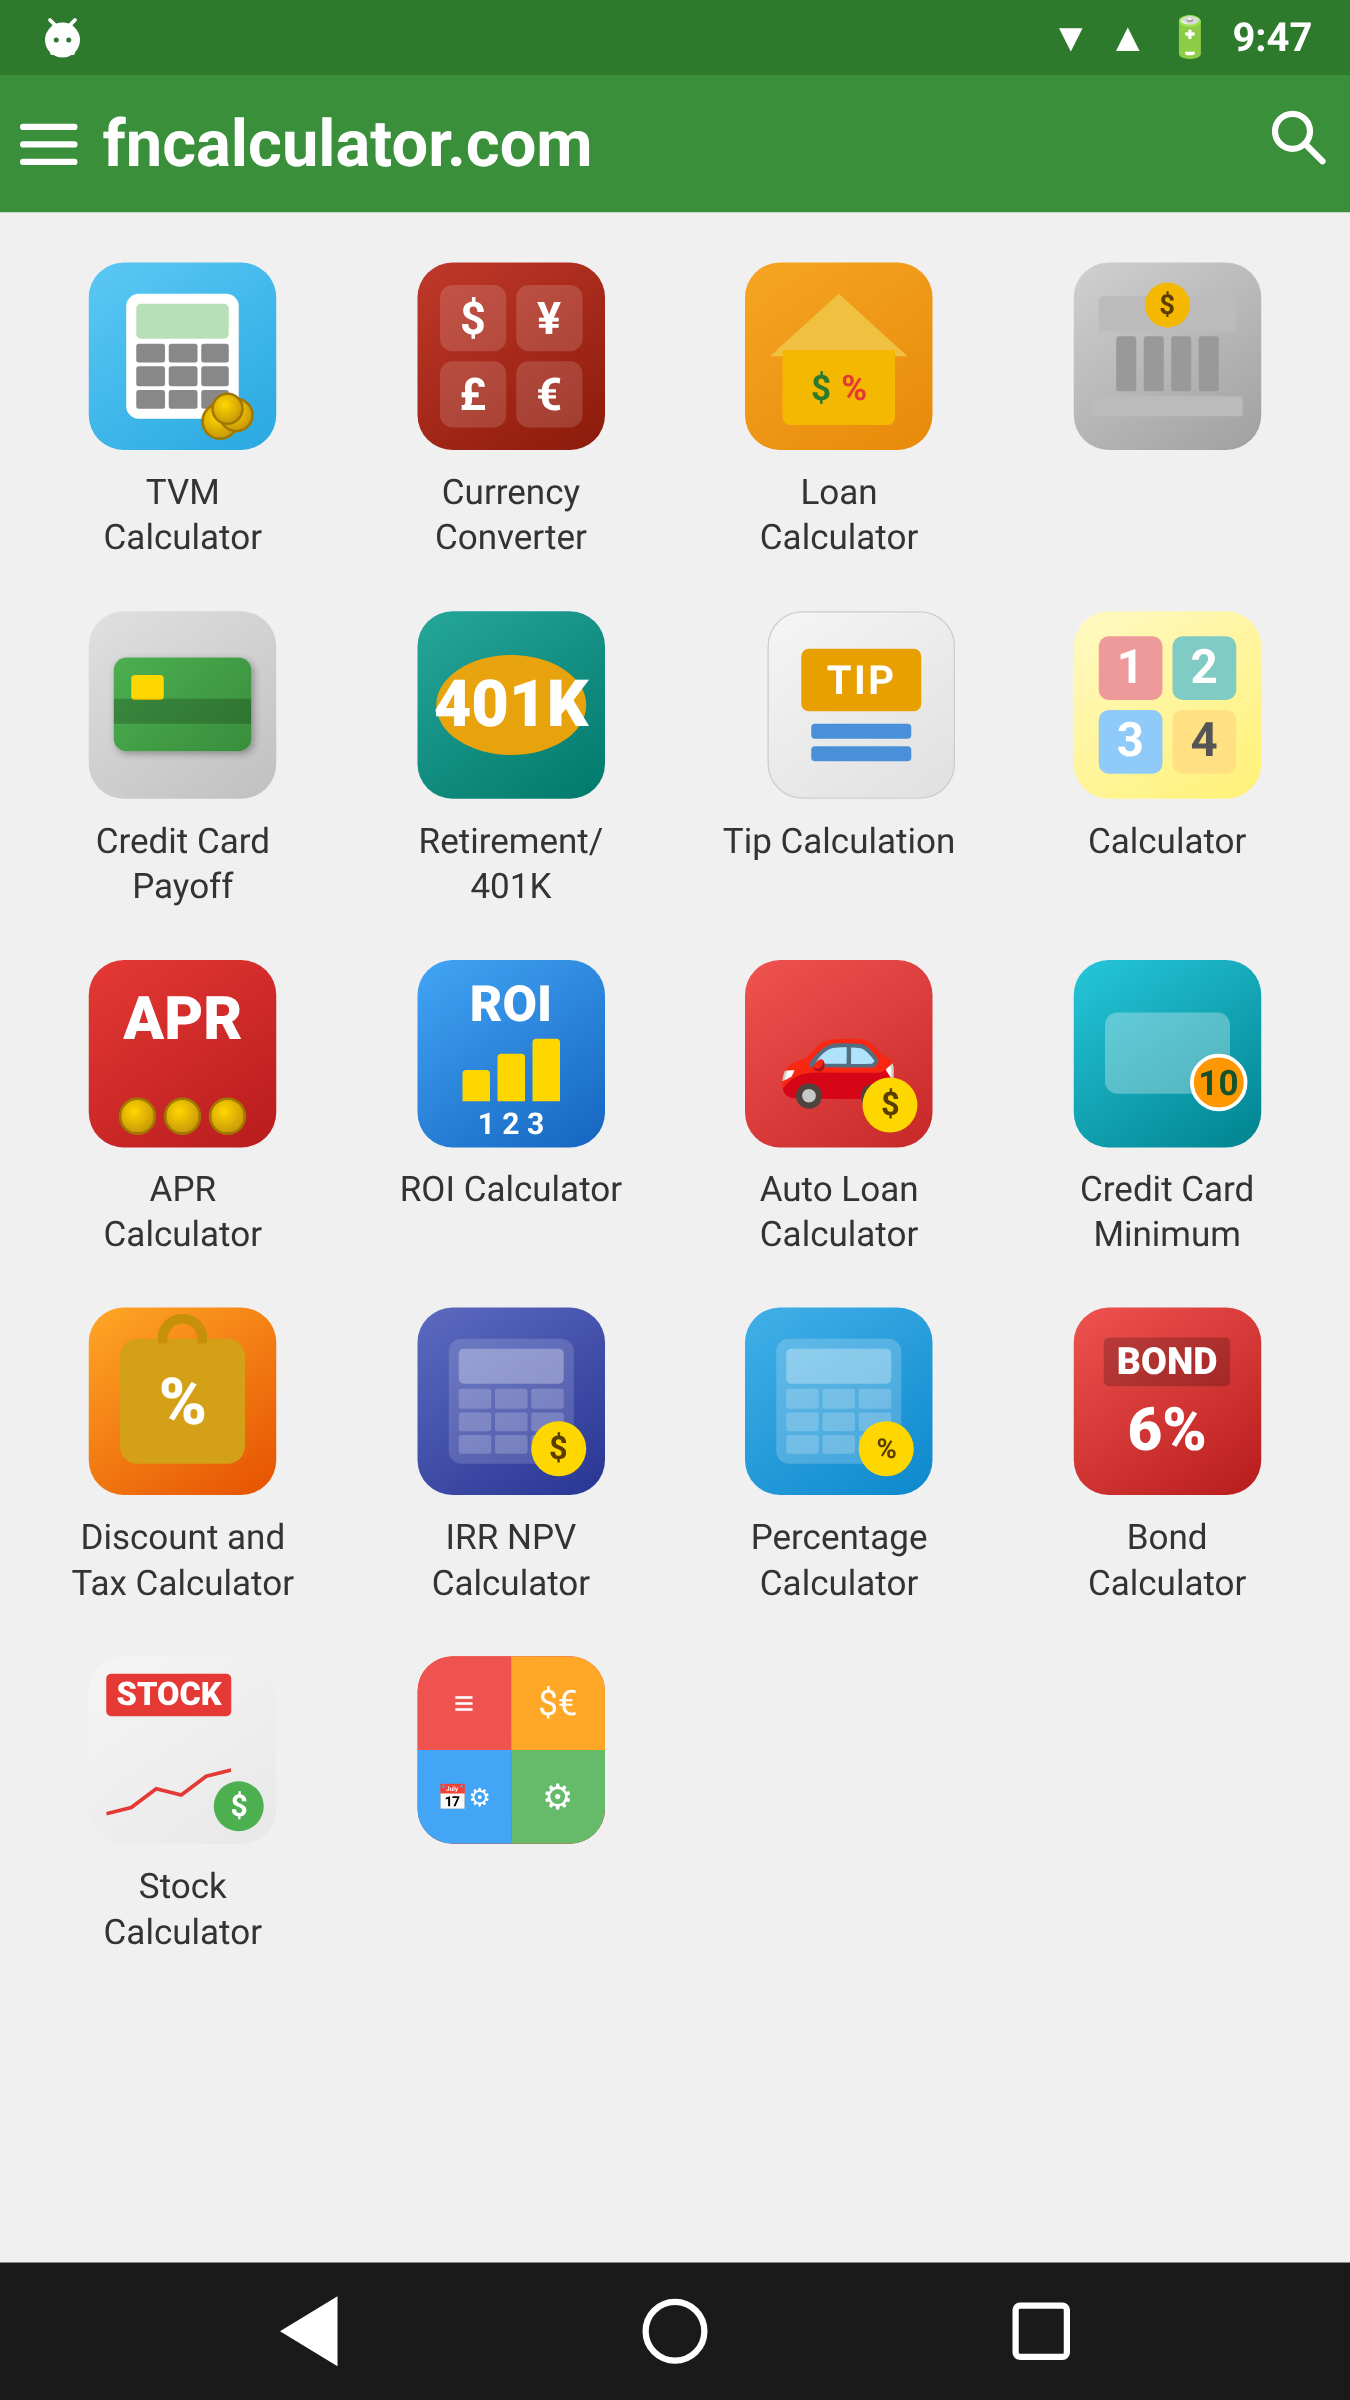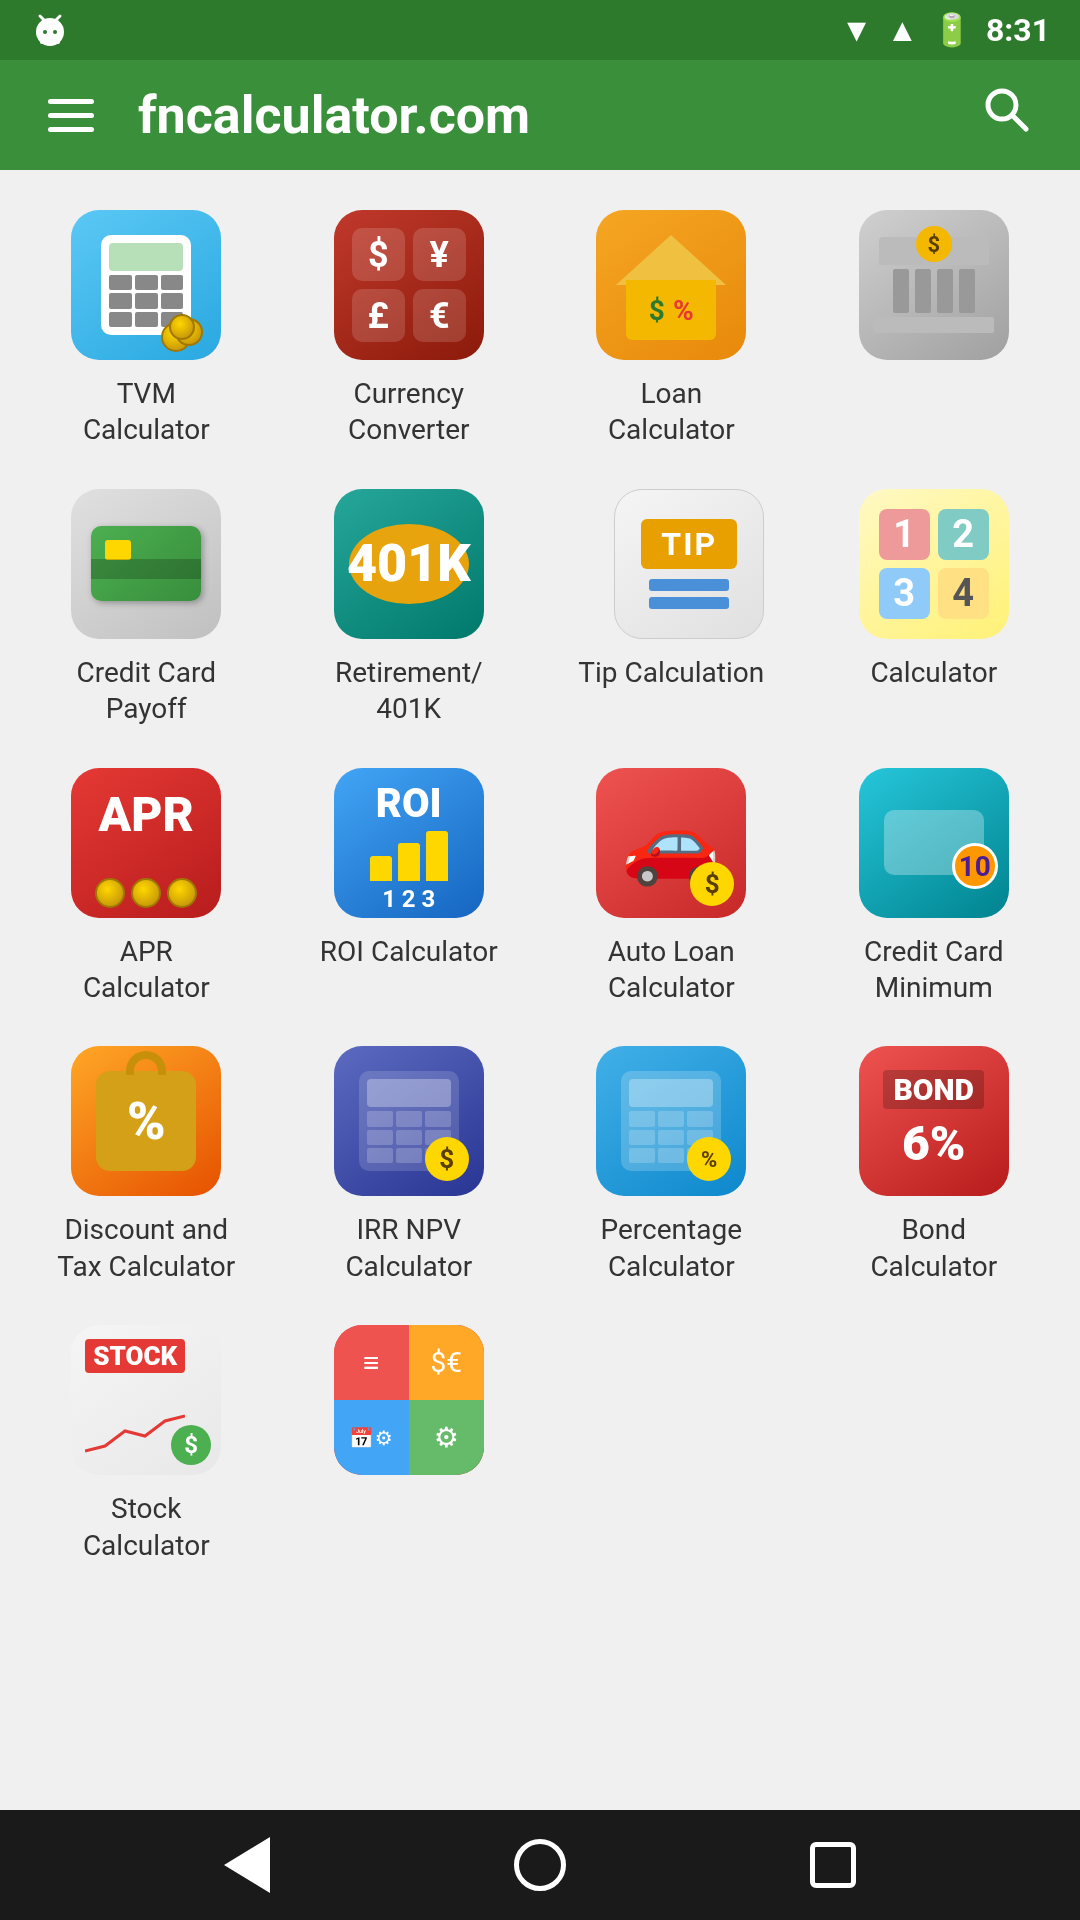--- a/index.html
+++ b/index.html
@@ -39,23 +39,23 @@
       font-size: 32px;
       font-weight: bold;
     }
 
     
     .app-bar {
       background: #3a8f3a;
       height: 110px;
       display: flex;
       align-items: center;
-      padding: 0 48px;
-      color: white;
-      gap: 44px;
+      padding: 0 16px;
+      color: white;
+      gap: 20px;
     }
     .hamburger {
       display: flex;
       flex-direction: column;
       gap: 9px;
       cursor: pointer;
     }
     .hamburger span {
       display: block;
       width: 46px;
@@ -496,21 +496,21 @@
       right: -14px;
       width: 46px;
       height: 46px;
       background: #ff9800;
       border-radius: 50%;
       display: flex;
       align-items: center;
       justify-content: center;
       font-size: 28px;
       font-weight: bold;
-      color: #4c1d95;
+      color: #14532d;
       border: 3px solid white;
     }
 
     
     .icon-discount {
       background: linear-gradient(145deg, #ffa726, #e65100);
     }
     .bag-shape {
       width: 100px;
       height: 100px;
@@ -769,21 +769,21 @@
       <circle cx="15" cy="22" r="2" fill="#2d7a2d"></circle>
       <circle cx="25" cy="22" r="2" fill="#2d7a2d"></circle>
       <line x1="14" y1="10" x2="10" y2="6" stroke="white" stroke-width="3" stroke-linecap="round"></line>
       <line x1="26" y1="10" x2="30" y2="6" stroke="white" stroke-width="3" stroke-linecap="round"></line>
     </svg>
   </div>
   <div class="status-right">
     <span>▼</span>
     <span>▲</span>
     <span>🔋</span>
-    <span>8:31</span>
+    <span>9:47</span>
   </div>
 </div>
 
 <div class="app-bar">
   <div class="hamburger">
     <span></span>
       <span></span>
       <span></span>
   </div>
   <span class="app-title">fncalculator.com</span>

